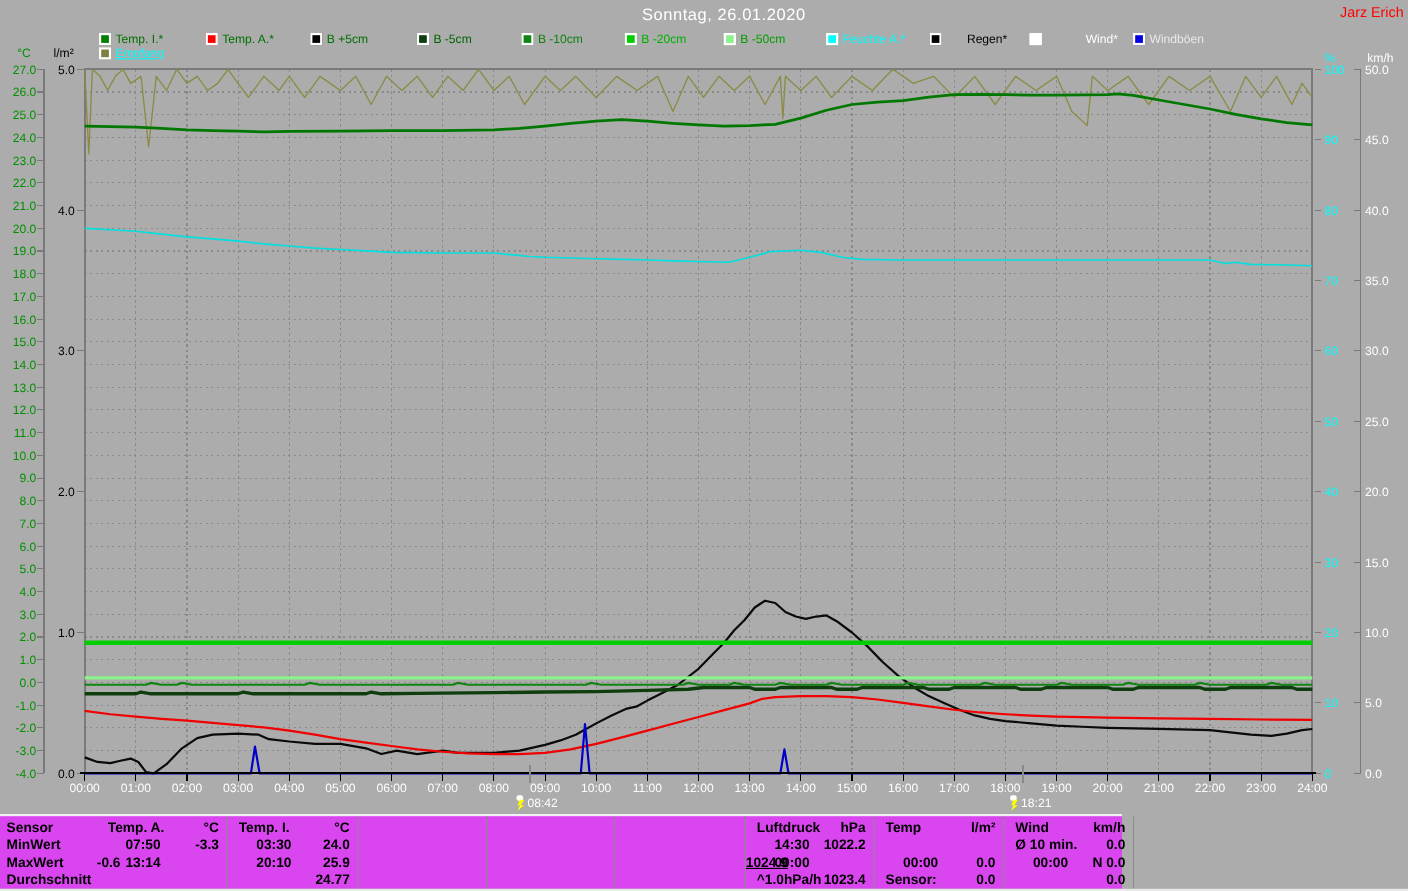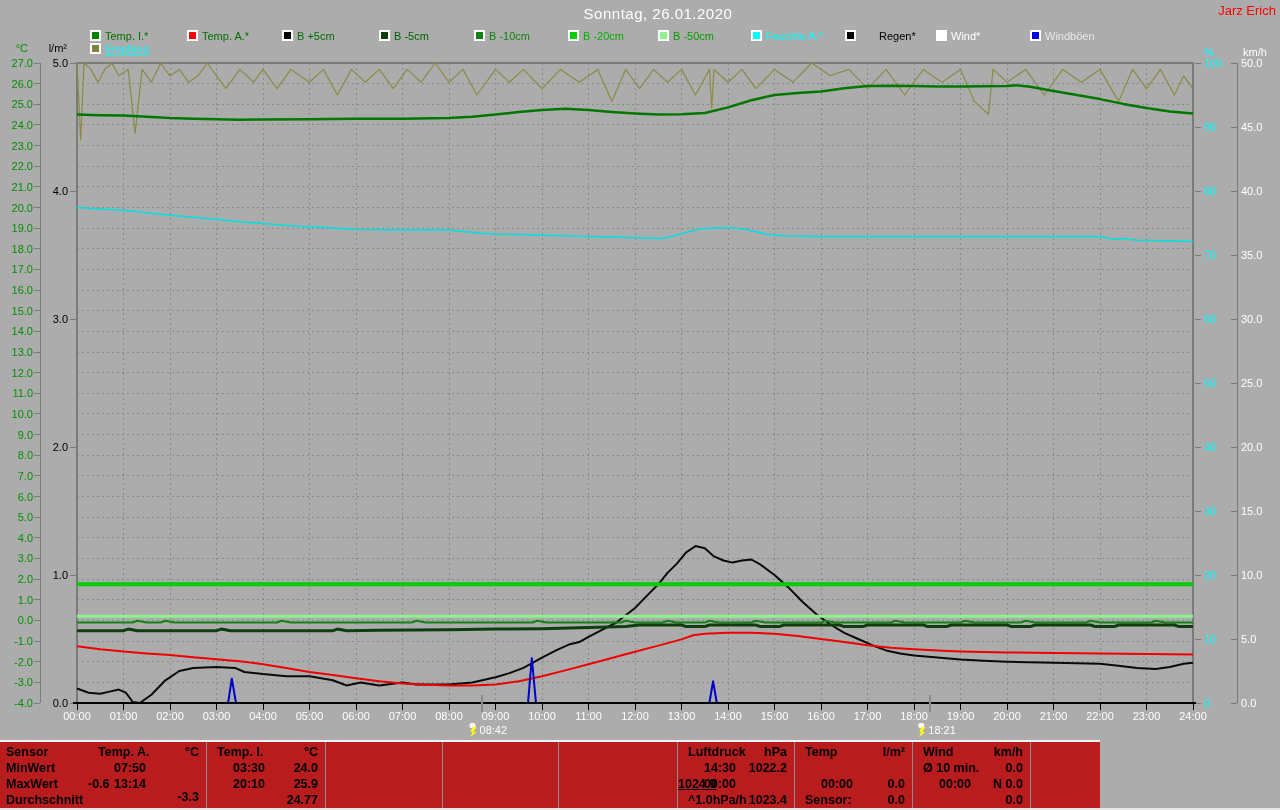--- a/index.html
+++ b/index.html
@@ -12,22 +12,22 @@
   }
   #window{position:absolute;left:0;top:0;width:1280px;height:810px;}
   .abs{position:absolute;white-space:nowrap;}
   #title{left:0;width:1280px;top:5px;text-align:center;color:#FFFFFF;font-size:15px;letter-spacing:.5px;padding-left:18px;}
   #watermark{right:4px;top:3px;color:#FF0000;font-size:13px;}
   .legend-item{position:absolute;height:12px;font-size:11px;line-height:11px;}
   .legend-sq{position:absolute;left:0;top:0;width:11px;height:11px;border:2px solid #FFFFFF;box-sizing:border-box;}
   .legend-tx{position:absolute;left:15px;top:1px;}
   #chart{position:absolute;left:0;top:0;}
   #bottom-table{
-    position:absolute;left:0;top:740px;width:1100px;height:66px;
-    background:#b91c1c;border-top:2px solid #F2F2F2;box-sizing:content-box;
+    position:absolute;left:0;top:740px;width:1020px;height:66px;
+    background:#d946ef;border-top:2px solid #F2F2F2;box-sizing:content-box;
     font-size:12.5px;font-weight:bold;color:#000000;
   }
   #footer-strip{position:absolute;left:0;top:808px;width:1280px;height:2px;background:#E8E8E8;}
   .tcell{position:absolute;height:16px;line-height:16px;overflow:hidden;}
   .tsep{position:absolute;top:0;width:1px;height:66px;background:#8C8C8C;}
 </style>
 </head>
 <body>
 
 <div id="window">
@@ -65,21 +65,21 @@
       <div class="legend-item abs" style="left: 751px; top: 30px;">
         <span class="legend-sq" style="background: rgb(0, 255, 255);"></span>
         <span class="legend-tx" style="color: rgb(0, 255, 255);">Feuchte A.*</span>
       </div>
       <div class="legend-item abs" style="left: 845px; top: 30px;">
         <span class="legend-sq" style="background: rgb(0, 0, 0);"></span>
         <span class="legend-tx" style="color: rgb(0, 0, 0); padding-left: 19px;">Regen*</span>
       </div>
       <div class="legend-item abs" style="left: 936px; top: 30px;">
         <span class="legend-sq" style="background: rgb(255, 255, 255);"></span>
-        <span class="legend-tx" style="color: rgb(255, 255, 255);">Wind*</span>
+        <span class="legend-tx" style="color: rgb(255, 255, 255); margin-left: 36px;">Wind*</span>
       </div>
       <div class="legend-item abs" style="left: 1030px; top: 30px;">
         <span class="legend-sq" style="background: rgb(0, 0, 224);"></span>
         <span class="legend-tx" style="color: rgb(232, 232, 232);">Windböen</span>
       </div>
       <div class="legend-item abs" style="left: 90px; top: 43px;">
         <span class="legend-sq" style="background: rgb(128, 128, 64);"></span>
         <span class="legend-tx" style="color: rgb(0, 255, 255); text-decoration: underline;">Empfang</span>
       </div>
     </div>
@@ -357,21 +357,21 @@
       </g>
     </svg>
   <div id="bottom-table">
       <div class="tcell" style="left: 6px; top: 2px; width: 81px; text-align: left;">Sensor</div>
       <div class="tcell" style="left: 6px; top: 18px; width: 81px; text-align: left;">MinWert</div>
       <div class="tcell" style="left: 6px; top: 34px; width: 81px; text-align: left;">MaxWert</div>
       <div class="tcell" style="left: 6px; top: 50px; width: 81px; text-align: left;">Durchschnitt</div>
       <div class="tcell" style="left: 98px; top: 2px; width: 109px; text-align: left;">Temp. A.</div>
       <div class="tcell" style="left: 88px; top: 2px; width: 111px; text-align: right;">°C</div>
       <div class="tcell" style="left: 114px; top: 18px; width: 93px; text-align: left;">07:50</div>
-      <div class="tcell" style="left: 88px; top: 18px; width: 111px; text-align: right; margin-top: 29px;">-3.3</div>
+      <div class="tcell" style="left: 88px; top: 18px; width: 111px; text-align: right;">-3.3</div>
       <div class="tcell" style="left: 114px; top: 34px; width: 93px; text-align: left;">13:14</div>
       <div class="tcell" style="left: 88px; top: 34px; width: 111px; text-align: left;">-0.6</div>
       <div class="tcell" style="left: 88px; top: 50px; width: 111px; text-align: right; margin-top: 20px;">-1.84</div>
       <div class="tsep" style="left: 206px;"></div>
       <div class="tcell" style="left: 217px; top: 2px; width: 109px; text-align: left;">Temp. I.</div>
       <div class="tcell" style="left: 207px; top: 2px; width: 111px; text-align: right;">°C</div>
       <div class="tcell" style="left: 233px; top: 18px; width: 93px; text-align: left;">03:30</div>
       <div class="tcell" style="left: 207px; top: 18px; width: 111px; text-align: right;">24.0</div>
       <div class="tcell" style="left: 233px; top: 34px; width: 93px; text-align: left;">20:10</div>
       <div class="tcell" style="left: 207px; top: 34px; width: 111px; text-align: right;">25.9</div>

